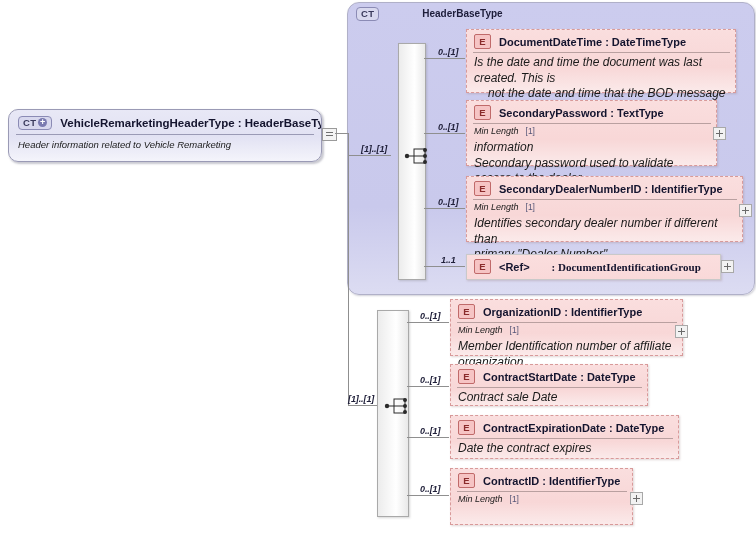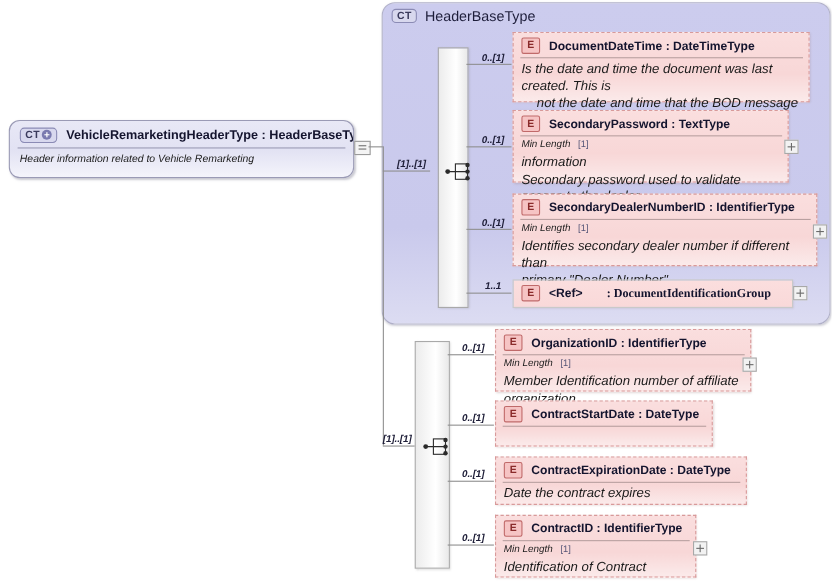--- a/index.html
+++ b/index.html
@@ -59,24 +59,25 @@
     height: 9px;
     border-radius: 50%;
     background: #7a7ab0;
     color: #ffffff;
     font-size: 9px;
     line-height: 8px;
     text-align: center;
     font-weight: bold;
   }
   .ct-container-label {
-    font-size: 13px;
-    font-weight: normal;
+    font-size: 10px;
+    font-weight: bold;
     color: #1d1d3a;
     white-space: nowrap;
+    margin-left: 36px;
   }
 
   
   .root-box {
     position: absolute;
     border: 1px solid #9a9ab5;
     border-radius: 10px;
     background: linear-gradient(180deg, #e8e8f6 0%, #e2e2f3 52%, #f4f4fb 100%);
     box-shadow: 1.5px 1.5px 2px rgba(120,120,140,0.4);
     overflow: hidden;
@@ -387,20 +388,21 @@
     <div class="elem-doc">Member Identification number of affiliate organization</div>
   </div>
   <div class="plusbox" style="left:675px; top:325px;"></div>
 
   <div class="elem" style="left:450px; top:364px; width:196px; height:40px;">
     <div class="elem-head">
       <span class="badge-e">E</span>
       <span class="elem-title">ContractStartDate : DateType</span>
     </div>
     <div class="elem-sep"></div>
+    <div class="elem-doc">Contract sale Date</div>
   </div>
 
   <div class="elem" style="left:450px; top:415px; width:227px; height:42px;">
     <div class="elem-head">
       <span class="badge-e">E</span>
       <span class="elem-title">ContractExpirationDate : DateType</span>
     </div>
     <div class="elem-sep"></div>
     <div class="elem-doc">Date the contract expires</div>
   </div>
@@ -408,17 +410,16 @@
   <div class="elem" style="left:450px; top:468px; width:181px; height:55px;">
     <div class="elem-head">
       <span class="badge-e">E</span>
       <span class="elem-title">ContractID : IdentifierType</span>
     </div>
     <div class="elem-sep"></div>
     <div class="elem-facet">
       <span class="facet-name">Min Length</span>
       <span class="facet-val">[1]</span>
     </div>
-    <div class="elem-doc">Identification of Contract</div>
   </div>
   <div class="plusbox" style="left:630px; top:492px;"></div>
 
 </div>
 
 </body></html>

